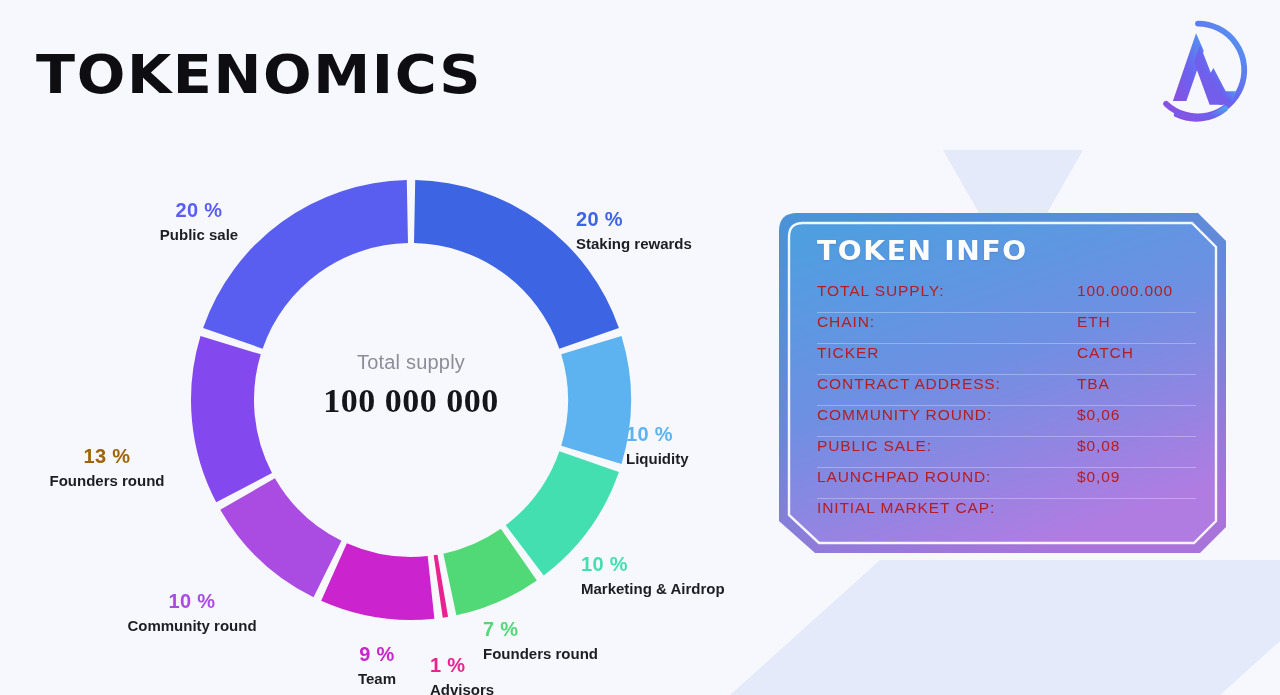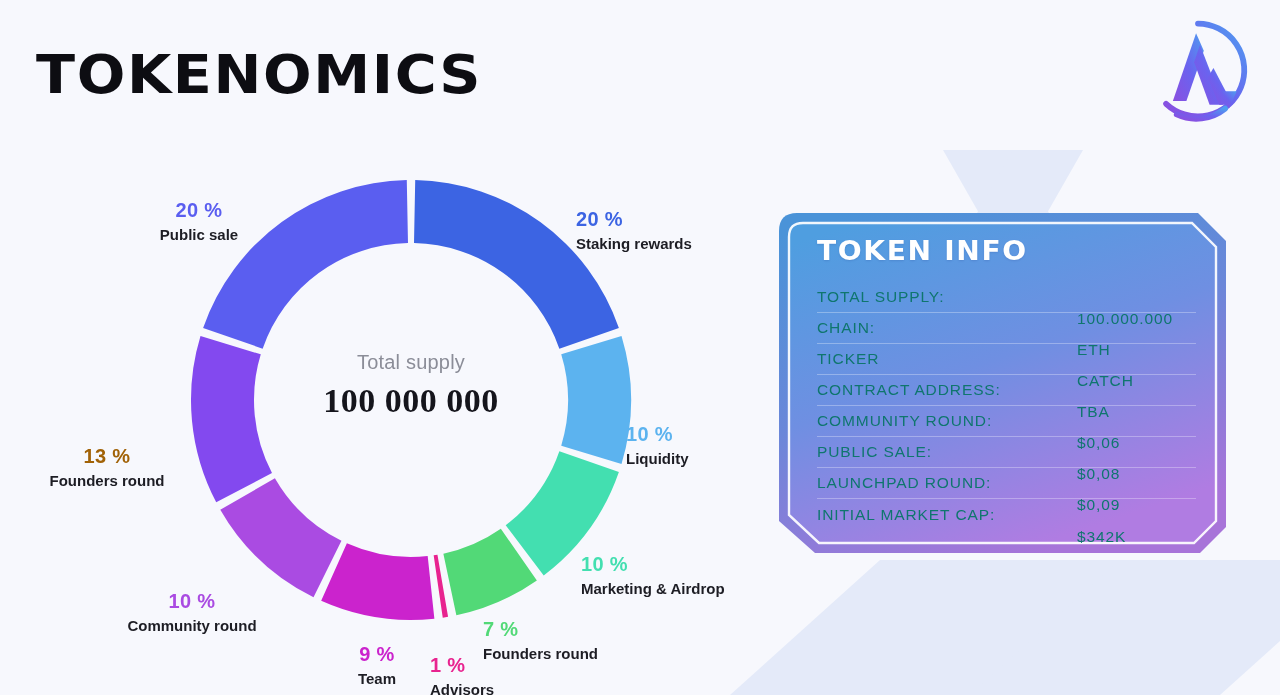--- a/index.html
+++ b/index.html
@@ -83,31 +83,31 @@
   }
   #token-info-heading {
     color: #ffffff;
     font-size: 27px; font-weight: 700; letter-spacing: 1.6px;
     font-family: "DejaVu Sans", sans-serif;
     transform: scaleX(1.04); transform-origin: left center;
     margin-bottom: 16px;
     text-shadow: 0 1px 2px rgba(40,60,140,.18);
   }
   .info-row {
-    display: flex; align-items: center;
+    display: flex; align-items: flex-start;
     height: 31px;
     border-bottom: 1px solid rgba(255,255,255,.30);
-    color: #0f766e;
+    color: #b91c1c;
     font-size: 15.5px;
     letter-spacing: .9px;
     font-weight: 500;
   }
-  .info-row:last-child { border-bottom: none; }
+  .info-row:last-child { border-bottom: none; flex-direction: column; }
   .info-row .lbl { flex: 0 0 260px; }
-  .info-row .val { flex: 1 1 auto; margin-top: 44px; }
+  .info-row .val { flex: 1 1 auto; }
 </style>
 </head>
 <body>
 
 <div id="stage">
 
   <svg id="bg-decor" viewBox="0 0 1280 695" preserveAspectRatio="none">
     <g fill="#e4eaf9">
       <path d="M1013 150 L1110 320 L1040 320 L943 150 Z"></path>
       <path d="M1013 150 L916 320 L986 320 L1083 150 Z"></path>

